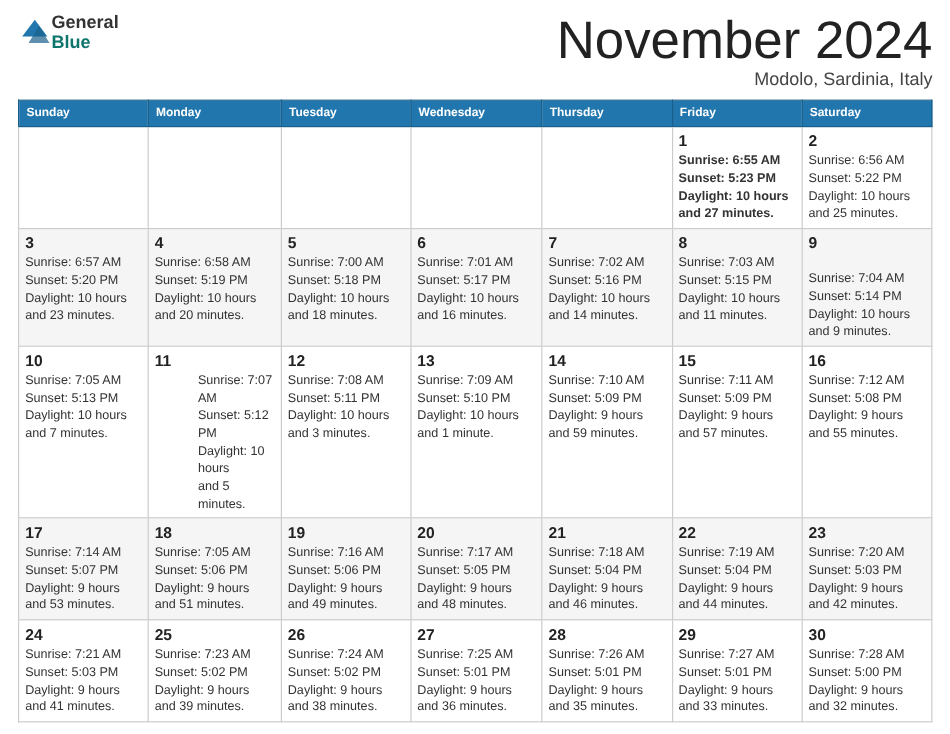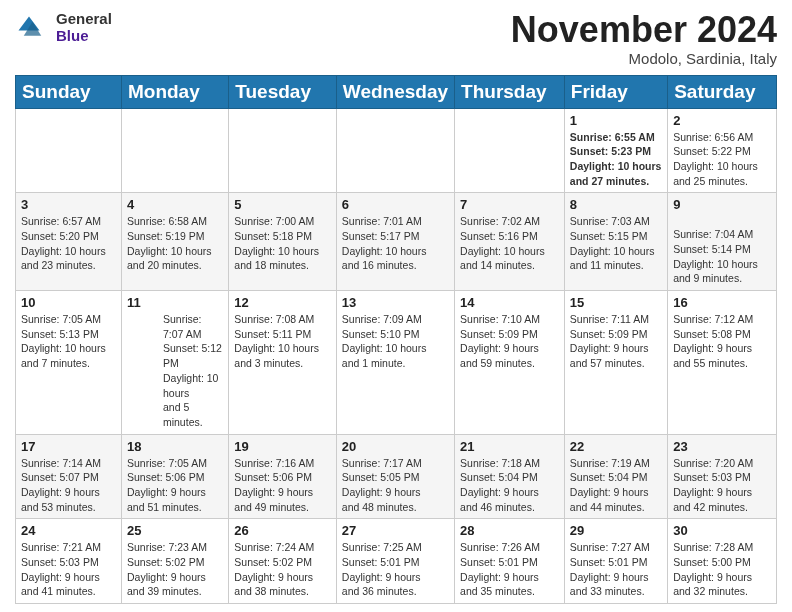--- a/index.html
+++ b/index.html
@@ -17,48 +17,48 @@
     }
     .header {
       display: flex;
       justify-content: space-between;
       align-items: flex-start;
       margin-bottom: 8px;
     }
     .logo {
       display: flex;
       align-items: center;
-      gap: 13px;
+      gap: 0;
     }
     .logo-icon {
       width: 28px;
       height: 28px;
     }
     .title-block {
       text-align: right;
     }
     .month-title {
-      font-size: 36px;
-      font-weight: bold;
+      font-size: 44px;
+      font-weight: normal;
       color: #222;
       line-height: 1.1;
     }
     .location {
       font-size: 15px;
       color: #444;
     }
     .calendar {
       width: 100%;
       border-collapse: collapse;
       border: 1px solid #ccc;
     }
     .calendar th {
       background: #2176ae;
       color: #fff;
-      font-size: 19px;
+      font-size: 10px;
       font-weight: bold;
       padding: 5px 6px;
       text-align: left;
       border: 1px solid #1a5f8a;
     }
     .calendar td {
       width: 113px;
       vertical-align: top;
       padding: 4px 5px;
       border: 1px solid #ccc;
@@ -95,21 +95,21 @@
 
 <div class="page">
   <div class="header">
     <div class="logo">
       <svg class="logo-icon" viewBox="0 0 32 32">
         <polygon points="16,4 28,20 4,20" fill="#2176ae"></polygon>
         <polygon points="20,10 30,26 10,26" fill="#1a5f8a" opacity="0.7"></polygon>
       </svg>
       <div>
         <div style="font-size:15px; font-weight:bold; color:#333;">General</div>
-        <div style="font-size:15px; font-weight:bold; color:#4c1d95;">Blue</div>
+        <div style="font-size:15px; font-weight:bold; color:#0f766e;">Blue</div>
       </div>
     </div>
     <div class="title-block">
       <div class="month-title">November 2024</div>
       <div class="location">Modolo, Sardinia, Italy</div>
     </div>
   </div>
 
   <table class="calendar">
     <thead>

